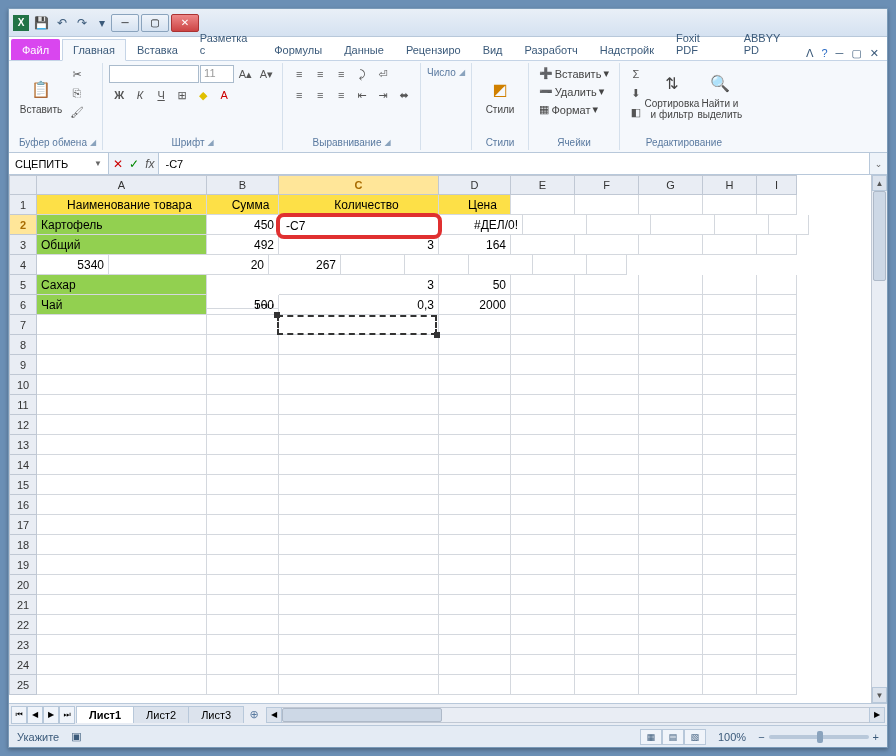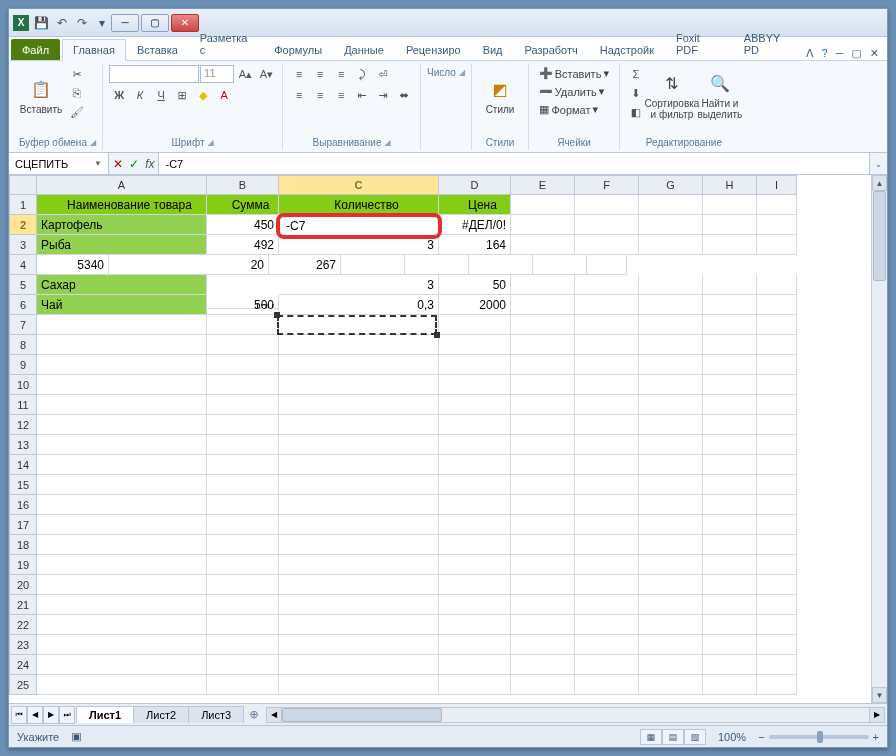--- a/index.html
+++ b/index.html
@@ -13,21 +13,21 @@
 .titlebar .excel-icon { width: 16px; height: 16px; background: #217346; color: #fff; font-size: 10px; font-weight: bold; display: flex; align-items: center; justify-content: center; margin-right: 4px; }
 .qat { display: flex; gap: 2px; align-items: center; }
 .qat .q { width: 18px; height: 18px; display: flex; align-items: center; justify-content: center; font-size: 12px; color: #3b5a7a; cursor: pointer; }
 .titlebar .title { flex: 1; text-align: center; font-size: 12px; color: #3b5a7a; }
 .win-controls { display: flex; gap: 2px; }
 .win-btn { width: 28px; height: 18px; border: 1px solid #8aa3bd; background: linear-gradient(#f0f4fa,#d5e2f1); display: flex; align-items: center; justify-content: center; font-size: 10px; cursor: pointer; border-radius: 2px; }
 .win-btn.close { background: linear-gradient(#e88,#c44); color: #fff; border-color: #a33; }
 
 .ribbon-tabs { height: 24px; background: #fff; display: flex; align-items: flex-end; padding: 0 2px; border-bottom: 1px solid #c5d4e6; }
 .tab { padding: 4px 10px; font-size: 11px; color: #3b5a7a; cursor: pointer; border: 1px solid transparent; border-bottom: none; }
-.tab.file { background: #4d7c0f; color: #fff; border-radius: 2px 2px 0 0; margin-right: 2px; }
+.tab.file { background: #d946ef; color: #fff; border-radius: 2px 2px 0 0; margin-right: 2px; }
 .tab.active { background: #f5f8fc; border-color: #c5d4e6; border-bottom: 1px solid #f5f8fc; margin-bottom: -1px; }
 .ribbon-tabs .spacer { flex: 1; }
 .ribbon-tabs .help { display: flex; gap: 8px; padding-right: 6px; font-size: 11px; color: #3b5a7a; }
 
 .ribbon { height: 92px; background: #f5f8fc; border-bottom: 1px solid #b8c8da; display: flex; padding: 2px 4px; gap: 0; }
 .group { border-right: 1px solid #d5e0ec; padding: 2px 6px 0 6px; display: flex; flex-direction: column; }
 .group-body { flex: 1; display: flex; gap: 4px; align-items: flex-start; }
 .group-label { font-size: 10px; color: #5a7aa0; text-align: center; padding: 2px 0; white-space: nowrap; display: flex; justify-content: center; align-items: center; gap: 3px;}
 .group-label .ds { font-size: 8px; color: #8aa3bd; }
 .rbtn { padding: 2px 4px; font-size: 11px; color: #444; cursor: pointer; display: flex; align-items: center; gap: 2px; }
@@ -51,21 +51,21 @@
 .col-headers { display: flex; position: absolute; top: 0; left: 0; right: 16px; height: 20px; }
 .corner { width: 28px; height: 20px; background: #e9edf4; border: 1px solid #c0c8d4; }
 .colh { height: 20px; background: #e9edf4; border: 1px solid #c0c8d4; border-left: none; font-size: 11px; color: #333; display: flex; align-items: center; justify-content: center; }
 .colh.active{background:#ffe699;color:#a86b00;font-weight:bold}
 .row-headers { position: absolute; top: 20px; left: 0; width: 28px; }
 .rowh { width: 28px; height: 20px; background: #e9edf4; border: 1px solid #c0c8d4; border-top: none; font-size: 11px; color: #333; display: flex; align-items: center; justify-content: center; }
 .rowh.active{background:#ffe699;color:#a86b00;font-weight:bold}
 .cells { position: absolute; top: 20px; left: 28px; right: 16px; bottom: 0; }
 .crow { display: flex; height: 20px; }
 .cell { border-right: 1px solid #d4d8de; border-bottom: 1px solid #d4d8de; font-size: 12px; padding: 2px 4px; display: flex; align-items: center; overflow: hidden; white-space: nowrap; }
-.cell.hdr { background: #84cc16; font-weight: normal; justify-content: center; text-align:center;padding-left:20px;}
+.cell.hdr { background: #fde047; font-weight: normal; justify-content: center; text-align:center;padding-left:20px;}
 .cell.name { background: #92d050; }
 .cell.num { justify-content: flex-end; text-align: right; }
 
 .editing-cell { position: absolute; border: 4px solid #e03030; border-radius: 8px; background: #fff; z-index: 5; font-size: 12px; padding: 2px 6px; display:flex;align-items:center;}
 .marching { position: absolute; border: 2px dashed #333; z-index: 3; pointer-events:none;}
 .handle{position:absolute;width:6px;height:6px;background:#333;z-index:4}
 
 .vscroll { position: absolute; top: 0; right: 0; width: 16px; bottom: 0; background: #e9edf4; border-left: 1px solid #c0c8d4; }
 .vscroll .arr{height:16px;background:#dce3ed;border:1px solid #b8c8da;display:flex;align-items:center;justify-content:center;font-size:8px;color:#555}
 .vscroll .track{position:absolute;top:16px;bottom:16px;left:0;right:0}
@@ -319,29 +319,29 @@
               <div class="cell " style="width: 64px;"></div>
               <div class="cell " style="width: 64px;"></div>
               <div class="cell " style="width: 64px;"></div>
               <div class="cell " style="width: 54px;"></div>
               <div class="cell " style="width: 40px;"></div>
             </div>
             <div class="crow">
               <div class="cell name" style="width: 170px;">Картофель</div>
               <div class="cell num" style="width: 72px;">450</div>
               <div class="cell num" style="width: 160px;"></div>
-              <div class="cell num" style="width: 72px;">#ДЕЛ/0!</div>
-              <div class="cell " style="width: 64px;"></div>
-              <div class="cell " style="width: 64px;"></div>
-              <div class="cell " style="width: 64px;"></div>
-              <div class="cell " style="width: 54px;"></div>
-              <div class="cell " style="width: 40px;"></div>
-            </div>
-            <div class="crow">
-              <div class="cell name" style="width: 170px;">Рыба</div>
+              <div class="cell num" style="width: 84px;">#ДЕЛ/0!</div>
+              <div class="cell " style="width: 64px;"></div>
+              <div class="cell " style="width: 64px;"></div>
+              <div class="cell " style="width: 64px;"></div>
+              <div class="cell " style="width: 54px;"></div>
+              <div class="cell " style="width: 40px;"></div>
+            </div>
+            <div class="crow">
+              <div class="cell name" style="width: 170px;">Общий</div>
               <div class="cell num" style="width: 72px;">492</div>
               <div class="cell num" style="width: 160px;">3</div>
               <div class="cell num" style="width: 72px;">164</div>
               <div class="cell " style="width: 64px;"></div>
               <div class="cell " style="width: 64px;"></div>
               <div class="cell " style="width: 64px;"></div>
               <div class="cell " style="width: 54px;"></div>
               <div class="cell " style="width: 40px;"></div>
             </div>
             <div class="crow">

